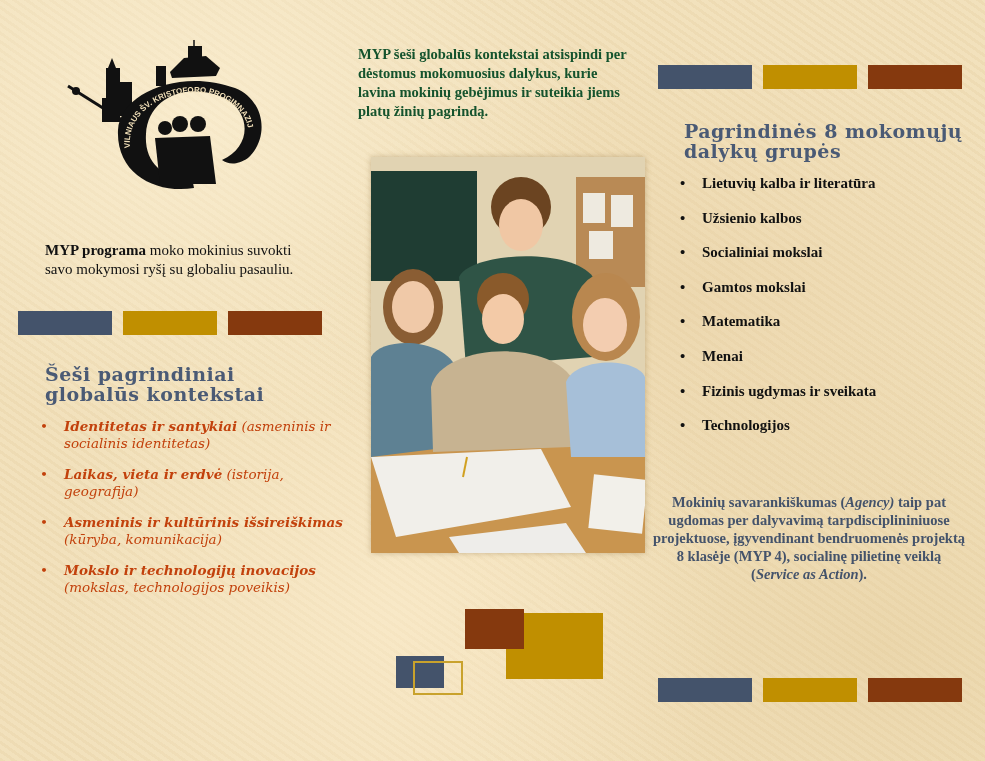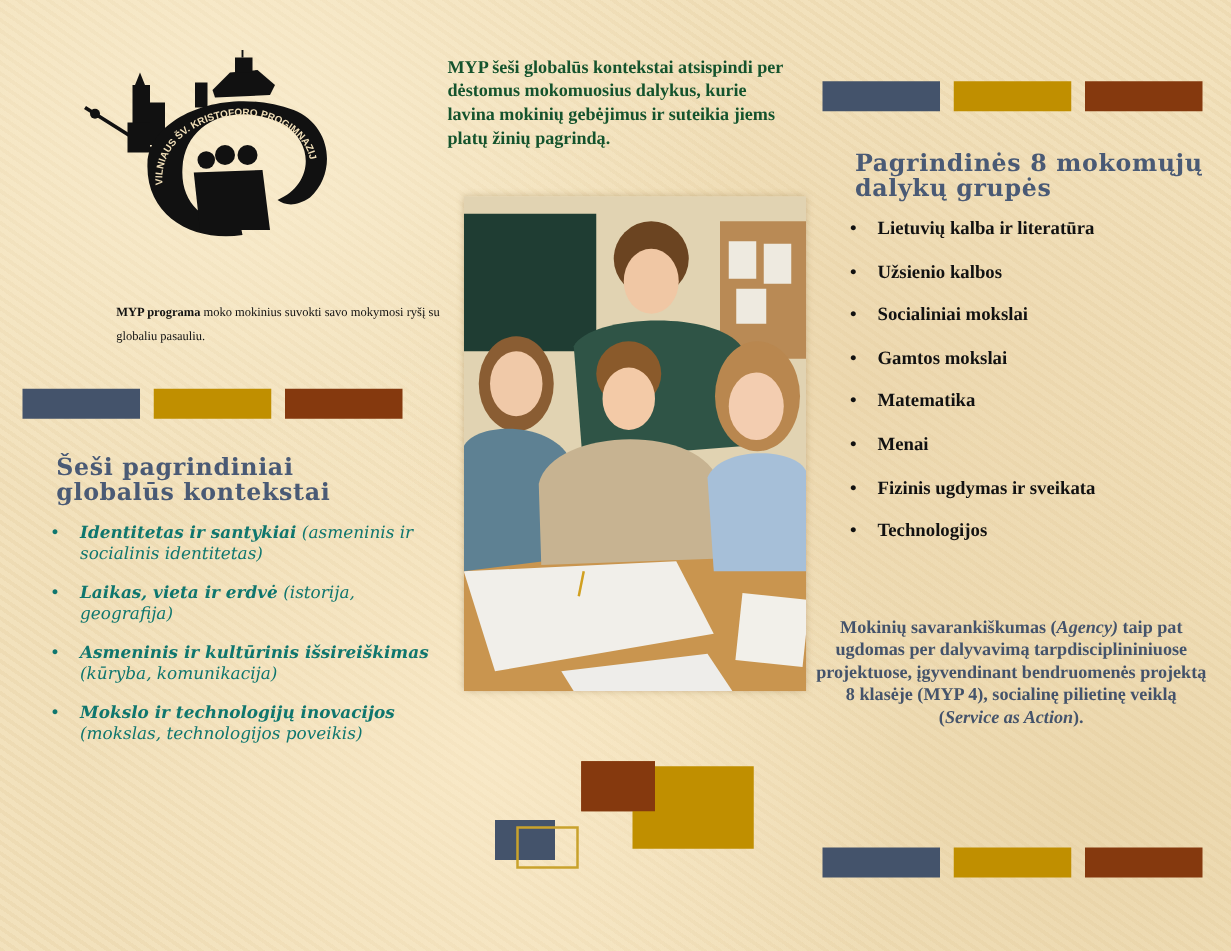--- a/index.html
+++ b/index.html
@@ -14,34 +14,34 @@
       repeating-linear-gradient(35deg, rgba(210,185,140,0.10) 0 3px, rgba(255,250,235,0.08) 3px 7px);
     font-family: "Liberation Serif", serif;
     color: #111;
   }
   .abs { position: absolute; }
   .bar { position: absolute; height: 24px; width: 94px; }
   .c-blue { background: #44536b; }
   .c-gold { background: #c08f00; }
   .c-brown { background: #85390e; }
 
-  .intro { left: 45px; top: 241px; width: 270px; font-size: 10px; line-height: 19px; margin-left: 48px; }
+  .intro { left: 45px; top: 241px; width: 270px; font-size: 15px; line-height: 19px; }
   .intro b { font-weight: bold; }
 
   .heading {
     font-family: "DejaVu Serif", serif; font-weight: bold; color: #4a5a75;
     font-size: 19px; line-height: 20px; letter-spacing: 0.5px;
   }
   .h-left { left: 45px; top: 364px; width: 280px; }
   .h-right { left: 684px; top: 121px; width: 280px; }
 
   ul.ctx { position: absolute; left: 38px; top: 418px; width: 290px; margin: 0; padding: 0 0 0 26px; list-style: none; }
   ul.ctx li {
     position: relative; font-family: "DejaVu Serif", serif; font-style: italic;
-    font-size: 13.5px; line-height: 17px; margin-bottom: 14px; color: #0f766e;
+    font-size: 13.5px; line-height: 17px; margin-bottom: 14px; color: #c2410c;
   }
   ul.ctx li::before { content: "•"; position: absolute; left: -24px; top: 0; font-style: normal; }
   ul.ctx li .main { font-weight: bold; }
   ul.ctx li .sub { font-weight: normal; }
 
   .center-text {
     left: 358px; top: 45px; width: 270px; text-align: left;
     font-weight: bold; color: #14532d; font-size: 14.5px; line-height: 19px;
   }
   .photo {

